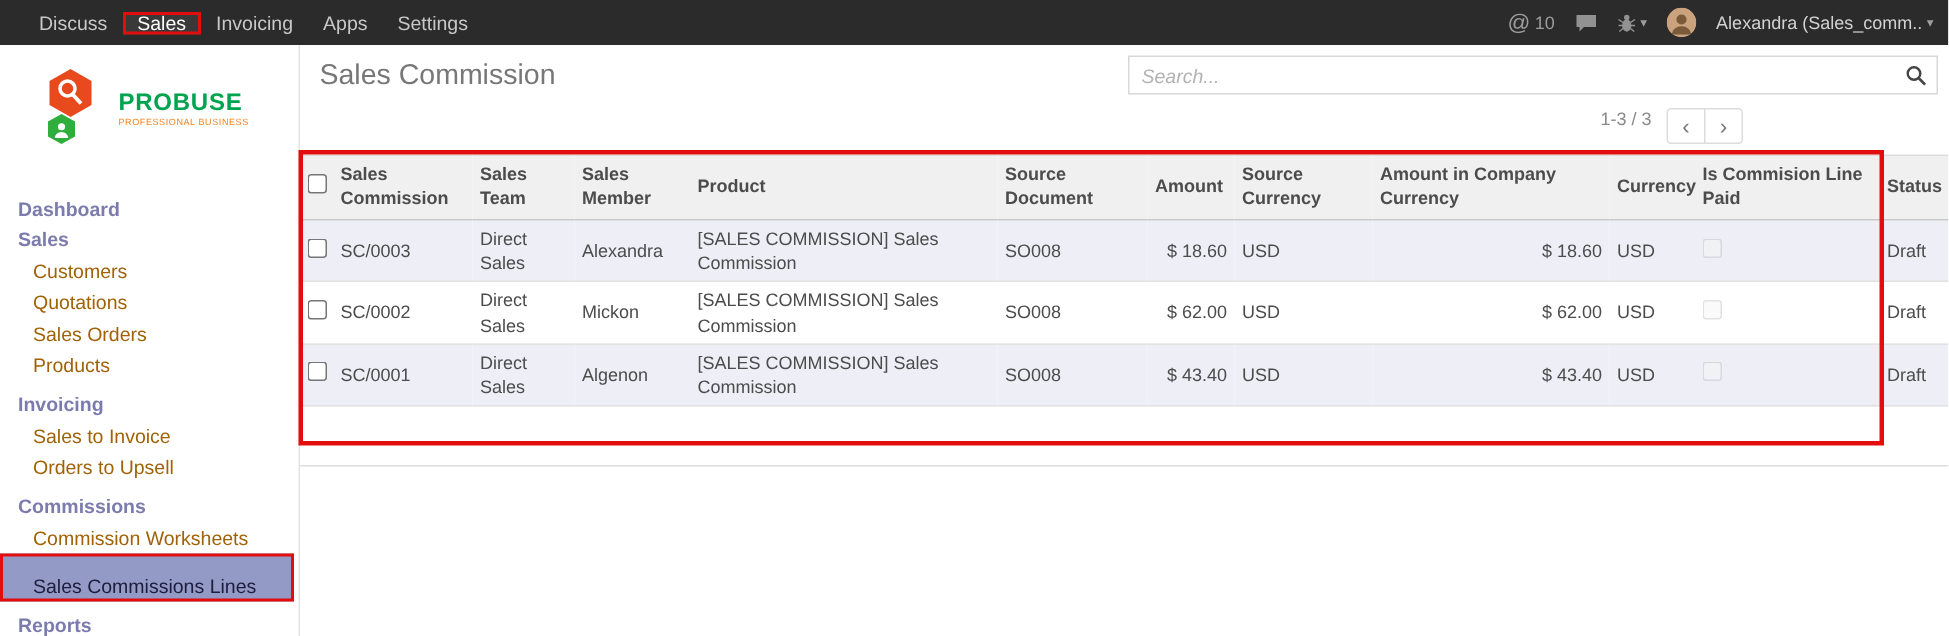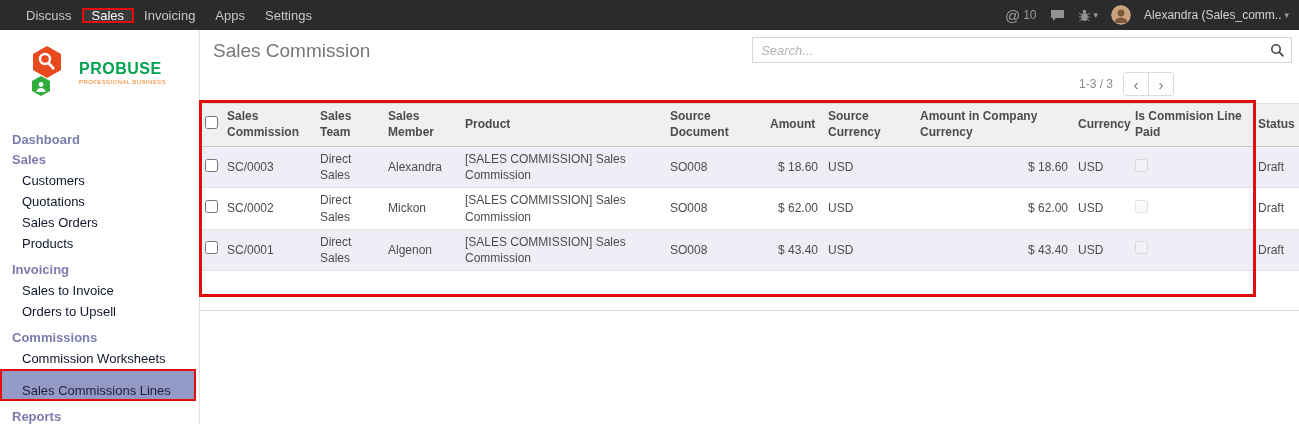--- a/index.html
+++ b/index.html
@@ -23,33 +23,33 @@
   
   .sidebar { position: absolute; top: 30px; left: 0; width: 200px; height: 394px; background: #fff;
              border-right: 1px solid #e3e3e3; z-index: 2; }
   .logo { margin: 16px 0 0 30px; display: flex; align-items: center; gap: 15px; cursor: pointer; }
   .logo-text .t1 { font-size: 16px; font-weight: bold; color: #00a44f; letter-spacing: .5px; }
   .logo-text .t2 { font-size: 6px; color: #f58220; letter-spacing: .4px; margin-top: 1px; }
   .side-section { margin-top: 6px; padding: 2px 12px; font-size: 13px; font-weight: bold; color: #7c7bad;
                   line-height: 16px; cursor: pointer; }
   .side-section.first { margin-top: 32px; }
   .side-section.no-gap { margin-top: 0; }
-  .side-item { padding: 3px 0 3px 22px; font-size: 13px; color: #0f172a; line-height: 15px; cursor: pointer; }
+  .side-item { padding: 3px 0 3px 22px; font-size: 13px; color: #a16207; line-height: 15px; cursor: pointer; }
   .side-item.active { background: #949ac6; color: #1d1d3d; border: 2px solid #e20e0e;
                       padding: 12px 0 1px 20px; margin-right: 3px; }
 
   
   .main { position: absolute; top: 30px; left: 200px; width: 981px; height: 394px; background: #fff; }
   .page-title { position: absolute; left: 13px; top: 10px; font-size: 19px; font-weight: normal; color: #777; }
   .searchbox { position: absolute; left: 552px; top: 7px; width: 540px; height: 26px;
                border: 1px solid #d8d8d8; display: flex; align-items: center; background: #fff; }
   .searchbox input { flex: 1; border: none; outline: none; font-size: 13px; color: #555; padding: 0 8px; background: transparent; font-style: italic; }
   .searchbox input::placeholder { color: #b3b3b3; }
   .search-btn { width: 28px; height: 24px; display: flex; align-items: center; justify-content: center; cursor: pointer; }
-  .pager { position: absolute; right: 7px; top: 42px; display: flex; align-items: center; gap: 10px; }
+  .pager { position: absolute; right: 19px; top: 42px; display: flex; gap: 10px; }
   .pager-range { font-size: 12px; color: #8a8a8a; }
   .pager-btns { display: flex; }
   .pager-btn { width: 26px; height: 24px; border: 1px solid #dcdcdc; background: #fff; color: #777;
                font-size: 15px; line-height: 1; display: flex; align-items: center; justify-content: center; cursor: pointer; }
   .pager-btn.prev { border-radius: 3px 0 0 3px; }
   .pager-btn.next { border-radius: 0 3px 3px 0; margin-left: -1px; }
 
   
   .list { position: absolute; top: 73px; left: 0; width: 1099px; border-collapse: collapse; table-layout: fixed; }
   .list th { background: #f0f0f0; font-size: 12px; font-weight: bold; color: #4c4c4c; text-align: left;

